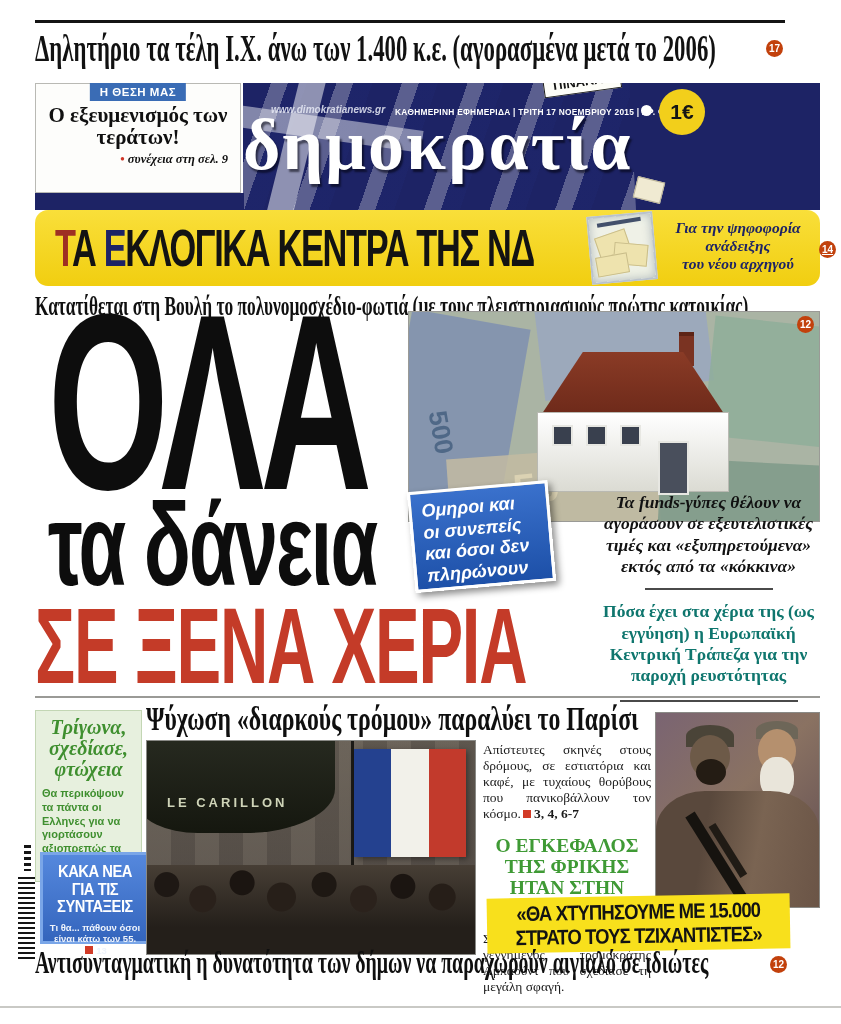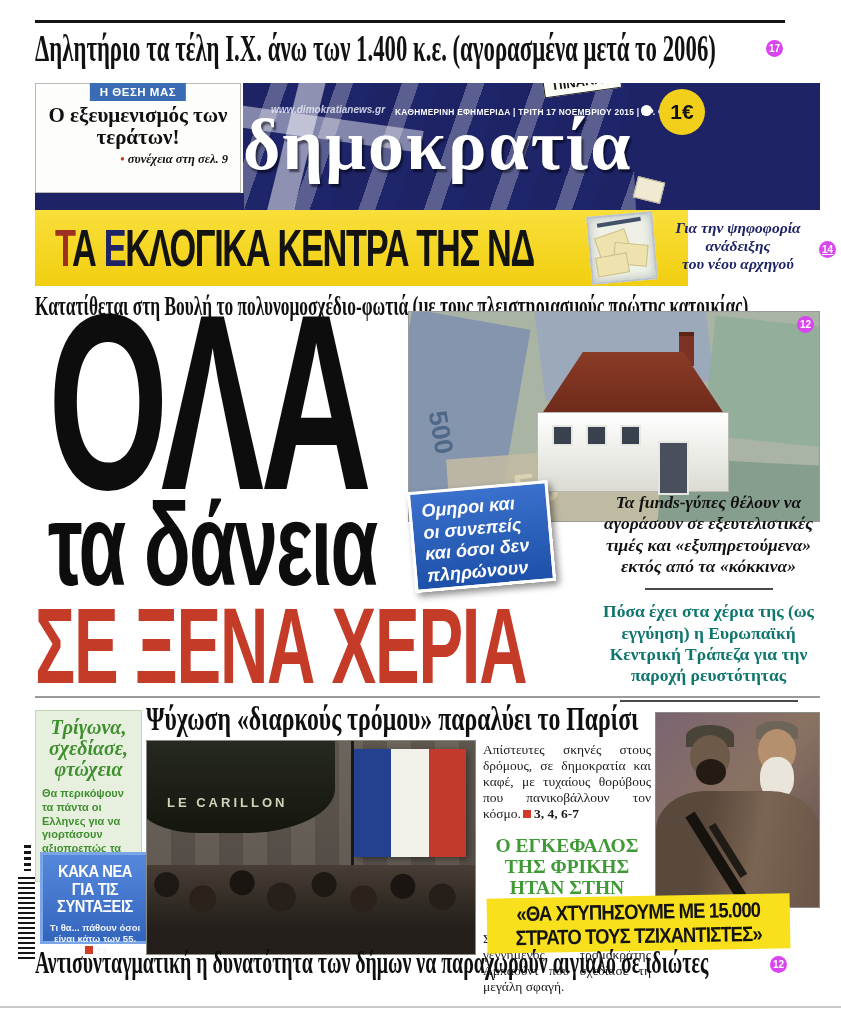--- a/index.html
+++ b/index.html
@@ -1,21 +1,21 @@
 <!DOCTYPE html>
 <html><head>
 <meta charset="utf-8">
 <style>
   html,body{margin:0;padding:0;background:#e8e8e4;}
   #page{position:relative;width:841px;height:1024px;background:#fff;margin:0 auto;
         font-family:"Liberation Serif",serif;overflow:hidden;border-right:2px solid #d7d7d3;}
   .abs{position:absolute;}
   .nw{white-space:nowrap;}
   .sans{font-family:"Liberation Sans",sans-serif;}
-  .badge{display:inline-block;width:17px;height:17px;border-radius:50%;background:#d946ef;color:#fff;
+  .badge{display:inline-block;width:17px;height:17px;border-radius:50%;background:#c2410c;color:#fff;
          font:bold 10px/17px "Liberation Sans",sans-serif;text-align:center;vertical-align:middle;}
   .sq{display:inline-block;width:8px;height:8px;background:#d23b27;margin:0 3px 0 2px;}
 
   
   .top-rule{left:35px;top:20px;width:750px;height:3px;background:#141414;}
   .top-head{left:35px;top:26px;font-weight:bold;font-size:38px;color:#111;
             transform:scaleX(.60);transform-origin:left top;}
   .top-head-badge{left:766px;top:40px;}
 
   
@@ -42,21 +42,21 @@
   .mast-dot{left:398px;top:22px;width:11px;height:11px;border-radius:50%;background:#fff;}
   .mast-price{left:416px;top:6px;width:46px;height:46px;border-radius:50%;background:#f2cf1b;
               font:bold 21px/46px "Liberation Sans",sans-serif;color:#151515;text-align:center;}
   .mast-title{left:0px;top:26px;font-weight:bold;font-size:72px;line-height:1;color:#fff;letter-spacing:2px;
               text-shadow:2px 3px 2px rgba(0,0,10,.55);}
   .mast-tag{left:300px;top:-12px;background:#fdfdf8;border:1.5px solid #1a1a1a;color:#141414;
             font:bold 13px/18px "Liberation Sans",sans-serif;padding:1px 9px;transform:rotate(-8deg);}
   .mast-paper{left:392px;top:96px;width:26px;height:20px;background:#f0ead2;border:1px solid #b9b298;transform:rotate(14deg);}
 
   
-  .banner{left:35px;top:210px;width:653px;height:76px;background:linear-gradient(#f9df3a,#f1ce10);}
+  .banner{left:35px;top:210px;width:785px;height:76px;background:linear-gradient(#f9df3a,#f1ce10);border-radius:13px;}
   .banner-title{left:20px;top:8px;font:bold 52px/60px "Liberation Sans",sans-serif;letter-spacing:-2px;
                 transform:scaleX(.66);transform-origin:left top;color:#131313;}
   .t-red{color:#9e2f23;} .t-navy{color:#1d2365;}
   .ballot{left:548px;top:0px;width:80px;height:74px;transform:rotate(-5deg);}
   .ballot-box{position:absolute;left:6px;top:4px;width:62px;height:64px;background:rgba(238,243,247,.92);
               border:2px solid #b9c2cc;box-shadow:inset 0 0 10px rgba(60,80,110,.35);}
   .ballot-slot{position:absolute;left:16px;top:10px;width:44px;height:4px;background:#43506b;transform:rotate(-4deg);}
   .paper{position:absolute;background:#eee3ae;border:1px solid #c9bd8a;}
   .p1{left:14px;top:22px;width:30px;height:20px;transform:rotate(-14deg);}
   .p2{left:30px;top:34px;width:32px;height:20px;transform:rotate(10deg);}
@@ -304,21 +304,21 @@
     <div class="pole"></div>
     <div class="fflag">
         <div class="fb"></div>
         <div class="fw"></div>
         <div class="fr"></div>
       </div>
     <div class="crowd"></div>
   </div>
 
   <div class="abs midcol">
-    <div class="m-body"><span>Απίστευτες σκηνές στους δρόμους, σε δημοκρατία και καφέ, με τυχαίους θορύβους που πανικοβάλλουν τον κόσμο.</span><span class="sq"></span><span class="m-pages">3, 4, 6-7</span></div>
+    <div class="m-body"><span>Απίστευτες σκηνές στους δρόμους, σε εστιατόρια και καφέ, με τυχαίους θορύβους που πανικοβάλλουν τον κόσμο.</span><span class="sq"></span><span class="m-pages">3, 4, 6-7</span></div>
     <div class="m-green">Ο ΕΓΚΕΦΑΛΟΣ ΤΗΣ ΦΡΙΚΗΣ ΗΤΑΝ ΣΤΗΝ ΑΘΗΝΑ</div>
     <div class="m-body2">Στο Παγκράτι ο 28χρονος γεννημένος τρομοκράτης Αμπαούντ που σχεδίασε τη μεγάλη σφαγή.</div>
   </div>
 
   <div class="abs photo3">
     <div class="j-cap1"></div>
       <div class="j-head1"></div>
       <div class="j-beard1"></div>
     <div class="j-cap2"></div>
       <div class="j-face2"></div>

